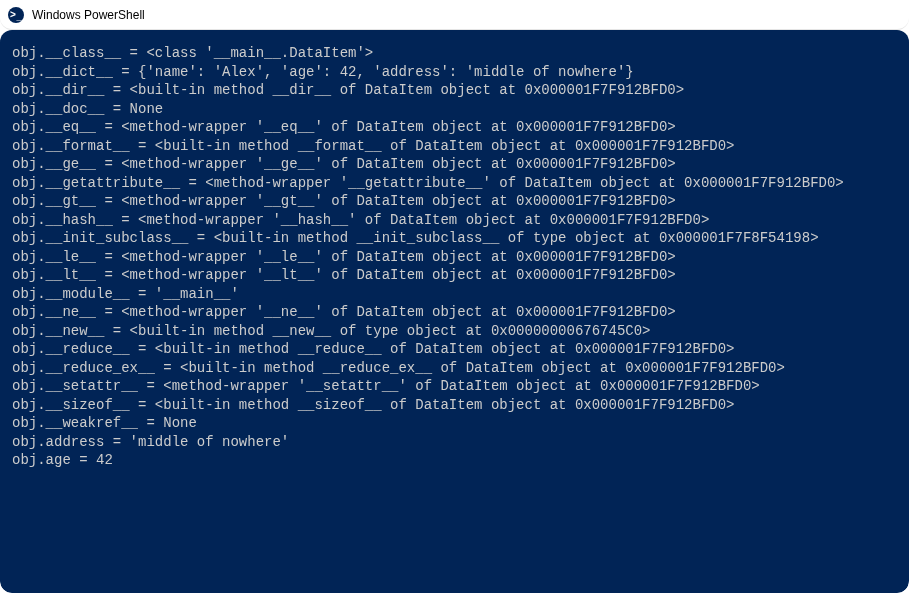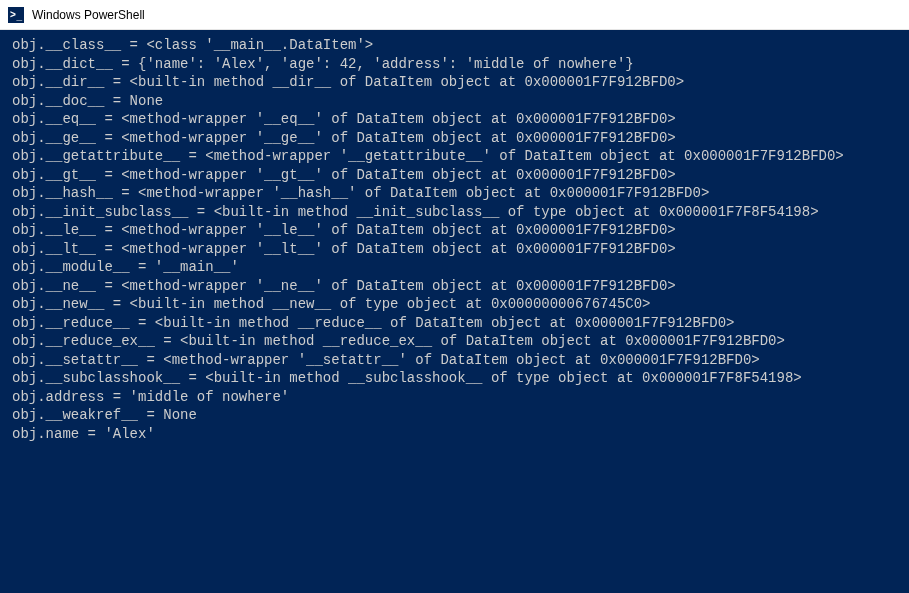--- a/index.html
+++ b/index.html
@@ -1,18 +1,19 @@
 <!DOCTYPE html>
 <html><head>
   <meta charset="utf-8">
   <style>
     * {
       margin: 0;
       padding: 0;
       box-sizing: border-box;
+      border-radius: 12px;
     }
     body {
       width: 909px;
       height: 593px;
       font-family: "Segoe UI", Tahoma, sans-serif;
       background: #ffffff;
       overflow: hidden;
     }
     .titlebar {
       height: 30px;
@@ -50,21 +51,21 @@
       bottom: 2px;
     }
     .title-text {
       font-size: 12px;
       color: #000000;
     }
     .terminal {
       background: #012456;
       width: 100%;
       height: calc(100% - 30px);
-      padding: 6px 12px;
+      padding: 14px 12px;
       overflow: hidden;
     }
     .line {
       font-family: Consolas, "Courier New", monospace;
       font-size: 14px;
       line-height: 18.5px;
       color: #cccccc;
       white-space: pre;
     }
   </style>
@@ -75,30 +76,31 @@
   <span class="title-icon"></span>
   <span class="title-text">Windows PowerShell</span>
 </div>
 
 <div class="terminal">
   <div class="line">obj.__class__ = &lt;class '__main__.DataItem'&gt;</div>
   <div class="line">obj.__dict__ = {'name': 'Alex', 'age': 42, 'address': 'middle of nowhere'}</div>
   <div class="line">obj.__dir__ = &lt;built-in method __dir__ of DataItem object at 0x000001F7F912BFD0&gt;</div>
   <div class="line">obj.__doc__ = None</div>
   <div class="line">obj.__eq__ = &lt;method-wrapper '__eq__' of DataItem object at 0x000001F7F912BFD0&gt;</div>
+  <div class="line">obj.__format__ = &lt;built-in method __format__ of DataItem object at 0x000001F7F912BFD0&gt;</div>
   <div class="line">obj.__ge__ = &lt;method-wrapper '__ge__' of DataItem object at 0x000001F7F912BFD0&gt;</div>
   <div class="line">obj.__getattribute__ = &lt;method-wrapper '__getattribute__' of DataItem object at 0x000001F7F912BFD0&gt;</div>
   <div class="line">obj.__gt__ = &lt;method-wrapper '__gt__' of DataItem object at 0x000001F7F912BFD0&gt;</div>
   <div class="line">obj.__hash__ = &lt;method-wrapper '__hash__' of DataItem object at 0x000001F7F912BFD0&gt;</div>
   <div class="line">obj.__init_subclass__ = &lt;built-in method __init_subclass__ of type object at 0x000001F7F8F54198&gt;</div>
   <div class="line">obj.__le__ = &lt;method-wrapper '__le__' of DataItem object at 0x000001F7F912BFD0&gt;</div>
   <div class="line">obj.__lt__ = &lt;method-wrapper '__lt__' of DataItem object at 0x000001F7F912BFD0&gt;</div>
   <div class="line">obj.__module__ = '__main__'</div>
   <div class="line">obj.__ne__ = &lt;method-wrapper '__ne__' of DataItem object at 0x000001F7F912BFD0&gt;</div>
   <div class="line">obj.__new__ = &lt;built-in method __new__ of type object at 0x00000000676745C0&gt;</div>
   <div class="line">obj.__reduce__ = &lt;built-in method __reduce__ of DataItem object at 0x000001F7F912BFD0&gt;</div>
   <div class="line">obj.__reduce_ex__ = &lt;built-in method __reduce_ex__ of DataItem object at 0x000001F7F912BFD0&gt;</div>
   <div class="line">obj.__setattr__ = &lt;method-wrapper '__setattr__' of DataItem object at 0x000001F7F912BFD0&gt;</div>
-  <div class="line">obj.__subclasshook__ = &lt;built-in method __subclasshook__ of type object at 0x000001F7F8F54198&gt;</div>
+  <div class="line">obj.__sizeof__ = &lt;built-in method __sizeof__ of DataItem object at 0x000001F7F912BFD0&gt;</div>
+  <div class="line">obj.__weakref__ = None</div>
   <div class="line">obj.address = 'middle of nowhere'</div>
-  <div class="line">obj.__weakref__ = None</div>
-  <div class="line">obj.name = 'Alex'</div>
+  <div class="line">obj.age = 42</div>
 </div>
 
 </body></html>

